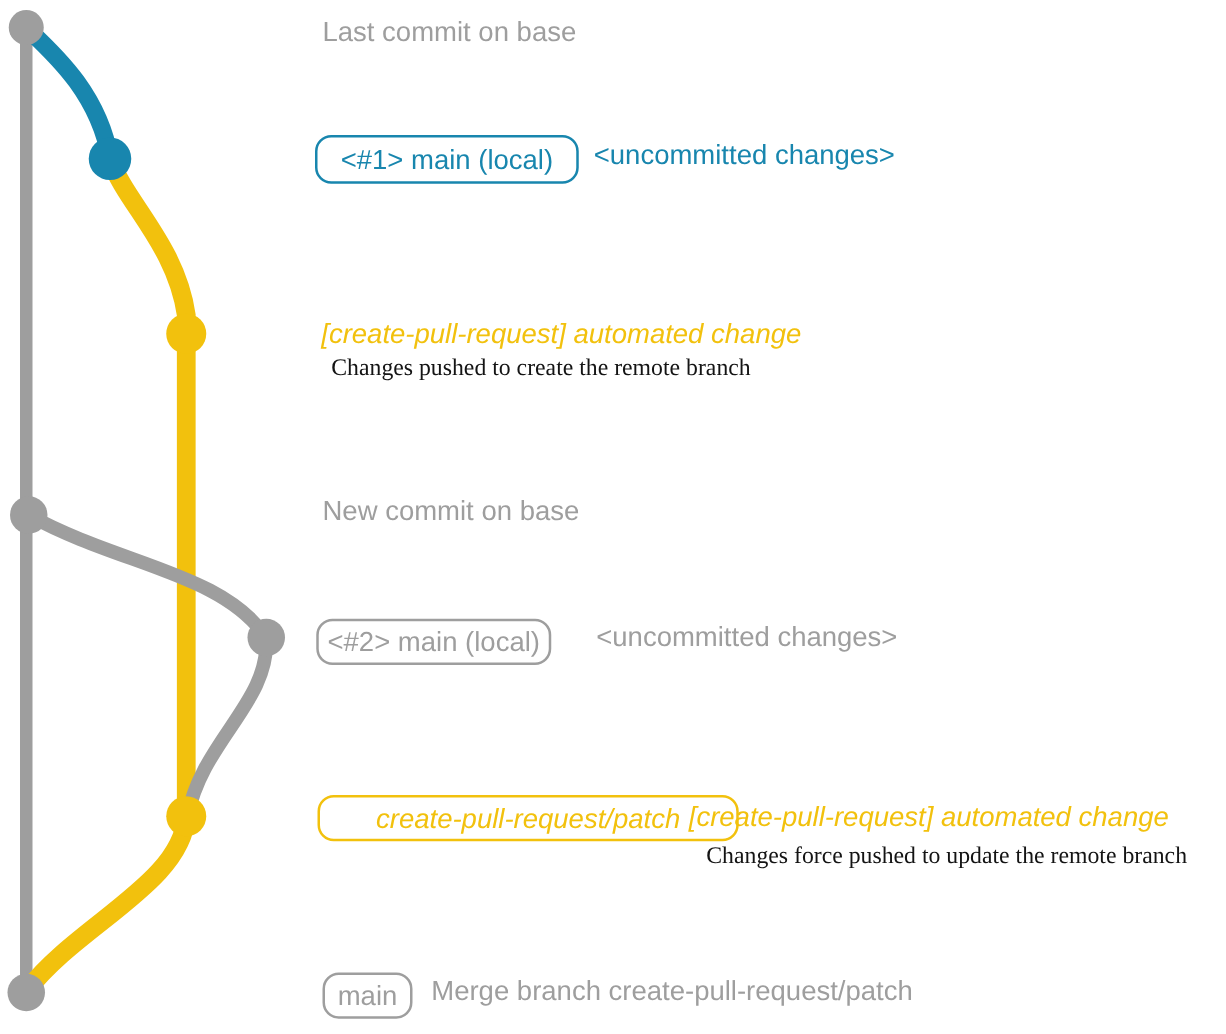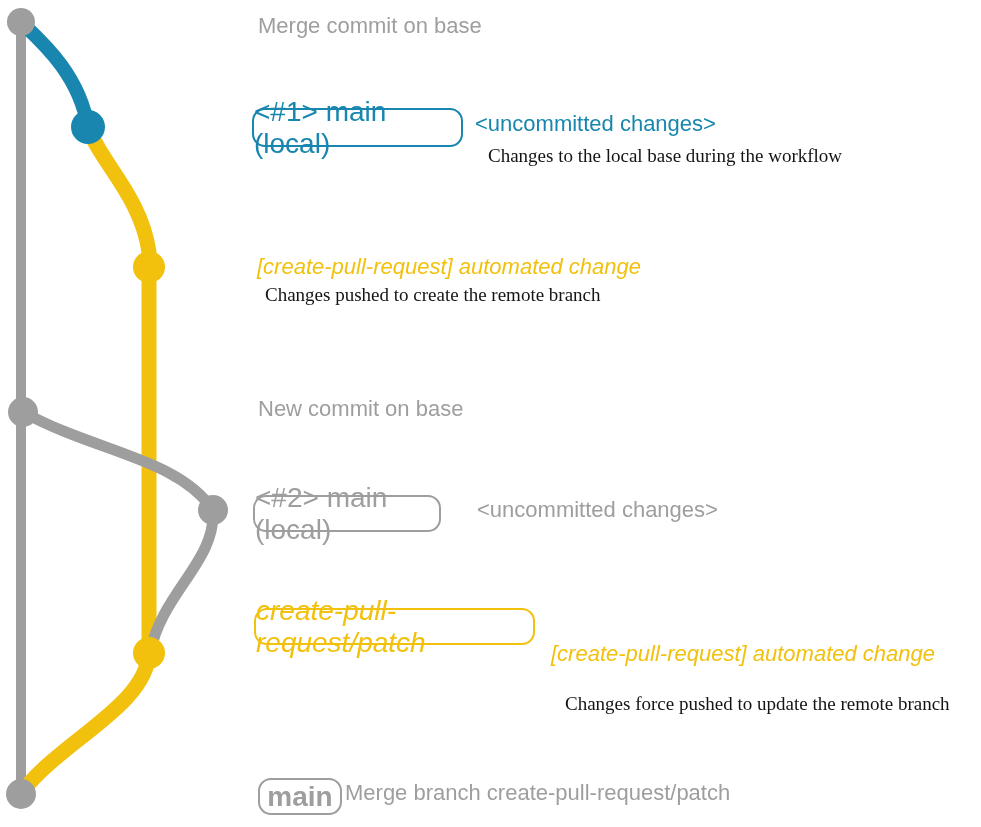--- a/index.html
+++ b/index.html
@@ -9,21 +9,21 @@
   }
   .graph-svg { position:absolute; left:0; top:0; }
   .label { position:absolute; white-space:nowrap; line-height:1; }
   .sans22 { font-size:22px; }
   .serif19 { font-family:"Liberation Serif", serif; font-size:19px; color:var(--ink,#111); }
   .c-gray   { color:var(--gray,#9e9e9e); }
   .c-blue   { color:var(--blue,#1886ae); }
   .c-yellow { color:var(--yellow,#f2c10d);font-style:italic; }
   .badge {
     position:absolute; display:flex; align-items:center; justify-content:center;
-    border:2px solid; border-radius:13px; font-size:28px; box-sizing:border-box;
+    border:2px solid; border-radius:13px; font-size:22px; box-sizing:border-box;
     background:transparent;
   }
 </style>
 </head>
 <body>
 
 <div class="canvas">
 
   <svg class="graph-svg" width="981" height="827" viewBox="0 0 981 827">
 
@@ -41,42 +41,41 @@
 
     <circle cx="21" cy="22" r="14" fill="#9e9e9e"></circle>
     <circle cx="23" cy="412" r="15" fill="#9e9e9e"></circle>
     <circle cx="213" cy="510" r="15" fill="#9e9e9e"></circle>
     <circle cx="21" cy="794" r="15" fill="#9e9e9e"></circle>
     <circle cx="88" cy="127" r="17" fill="#1886ae"></circle>
     <circle cx="149" cy="267" r="16" fill="#f2c10d"></circle>
     <circle cx="149" cy="653" r="16" fill="#f2c10d"></circle>
   </svg>
 
-  <div class="label sans22 c-gray" style="left:258px; top:15px;">Merge commit on base</div>
+  <div class="label sans22 c-gray" style="left:258px; top:15px;">Last commit on base</div>
 
   <div class="badge c-blue" style="left:252px; top:108px; width:211px; height:39px;">
     <span>&lt;#1&gt; main (local)</span>
   </div>
   <div class="label sans22 c-blue" style="left:475px; top:113px;">&lt;uncommitted changes&gt;</div>
-  <div class="label serif19" style="left:488px; top:146px;">Changes to the local base during the workflow</div>
 
   <div class="label sans22 c-yellow" style="left:257px; top:256px;">[create-pull-request] automated change</div>
   <div class="label sans22 c-gray" style="left:258px; top:398px;">New commit on base</div>
 
   <div class="label serif19" style="left:265px; top:285px;">Changes pushed to create the remote branch</div>
 
   <div class="badge c-gray" style="left:253px; top:495px; width:188px; height:37px;">
     <span>&lt;#2&gt; main (local)</span>
   </div>
   <div class="label sans22 c-gray" style="left:477px; top:499px;">&lt;uncommitted changes&gt;</div>
 
-  <div class="badge c-yellow" style="left:254px; top:608px; width:281px; height:37px;">
+  <div class="badge c-yellow" style="left:254px; top:636px; width:337px; height:37px;">
     <span>create-pull-request/patch</span>
   </div>
   <div class="label sans22 c-yellow" style="left:551px; top:643px;">[create-pull-request] automated change</div>
-  <div class="label serif19" style="left:565px; top:694px;text-align:right;">Changes force pushed to update the remote branch</div>
+  <div class="label serif19" style="left:565px; top:675px;text-align:right;">Changes force pushed to update the remote branch</div>
 
-  <div class="badge c-gray" style="left:258px; top:778px; width:84px; height:37px;font-weight:bold;">
+  <div class="badge c-gray" style="left:258px; top:778px; width:72px; height:37px;">
     <span>main</span>
   </div>
   <div class="label sans22 c-gray" style="left:345px; top:782px;">Merge branch create-pull-request/patch</div>
 
 </div>
 
 </body></html>

